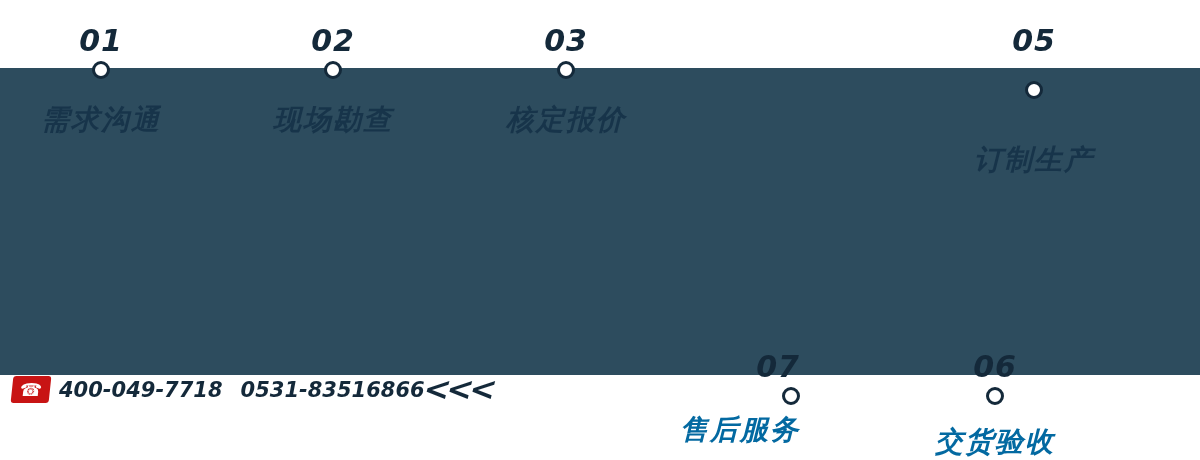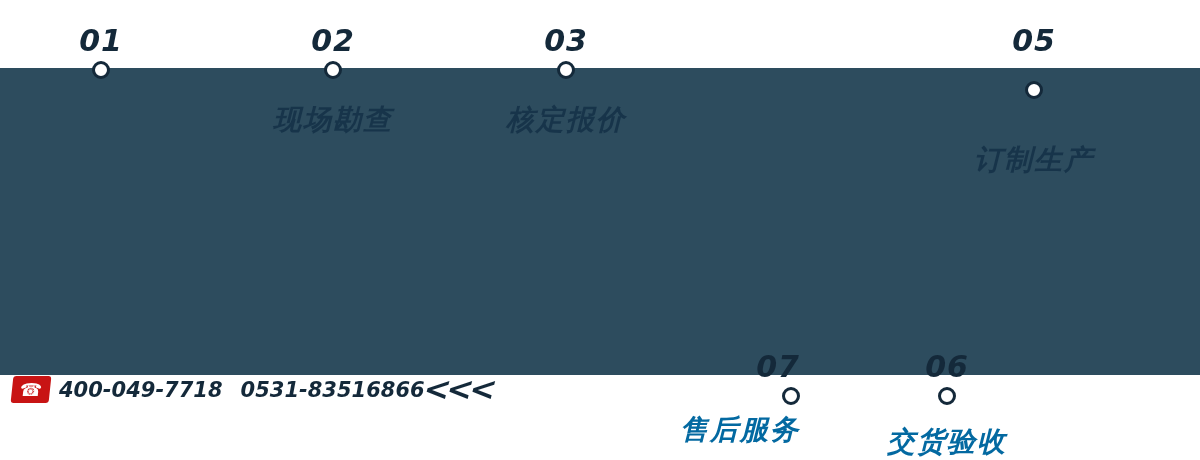--- a/index.html
+++ b/index.html
@@ -53,21 +53,21 @@
     letter-spacing: 2px;
     margin-top: 22px;
     white-space: nowrap;
   }
   .step-top-0 { left: 1px;   top: 24px; }
   .step-top-1 { left: 233px; top: 24px; }
   .step-top-2 { left: 466px; top: 24px; }
   .step-top-3 { left: 700px; top: 24px; }
   .step-top-4 { left: 934px; top: 24px; gap: 20px; }
   .step-bottom-0 { left: 600px; top: 350px; align-items: flex-end; }
-  .step-bottom-1 { left: 847px; top: 350px; }
+  .step-bottom-1 { left: 895px; top: 350px; }
   .step-bottom .step-label {
     color: #0369a1;
     margin-top: 6px;
   }
   .step-bottom-1 .step-label {
     margin-top: 18px;
   }
   .hotline-title {
     position: absolute;
     left: 14px;
@@ -121,20 +121,21 @@
 </head>
 <body>
 
 <div class="canvas">
 
   <div class="band"></div>
 
   <div class="step step-top-0">
     <div class="step-number">01</div>
     <div class="step-dot"></div>
+    <div class="step-label">需求沟通</div>
   </div>
   <div class="step step-top-1">
     <div class="step-number">02</div>
     <div class="step-dot"></div>
     <div class="step-label">现场勘查</div>
   </div>
   <div class="step step-top-2">
     <div class="step-number">03</div>
     <div class="step-dot"></div>
     <div class="step-label">核定报价</div>

